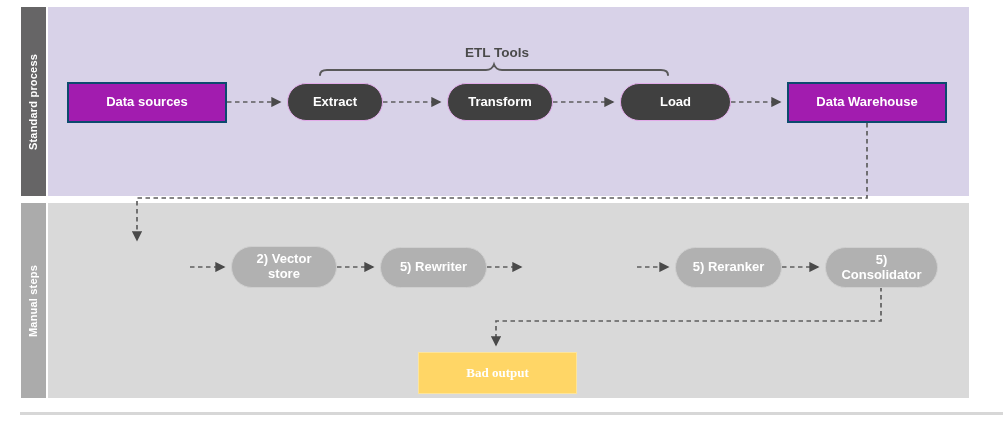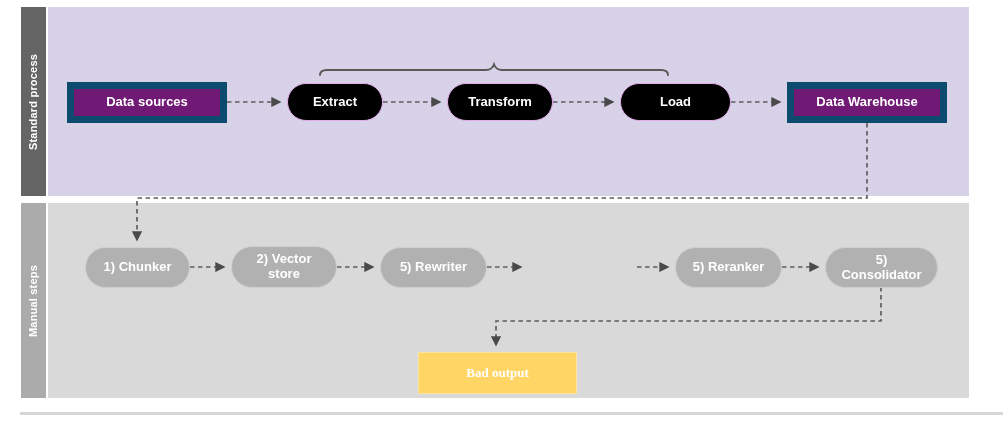--- a/index.html
+++ b/index.html
@@ -44,22 +44,22 @@
   .node {
     position: absolute;
     display: flex; align-items: center; justify-content: center;
     text-align: center;
     color: #ffffff;
     font-size: 13px;
     font-weight: bold;
     line-height: 1.15;
     box-sizing: border-box;
   }
-  .rect-node { background: #701a75; border: 7px solid #0c4a6e; }
-  .pill-pink { background: #000000; border: 1.5px solid #e2abe9; border-radius: 20px; }
+  .rect-node { background: #a21caf; border: 2px solid #0c4a6e; }
+  .pill-pink { background: #404040; border: 1.5px solid #e2abe9; border-radius: 20px; }
   .pill-gray { background: #b1b1b1; border: 1.5px solid #cfcfcf; border-radius: 21px; }
   .rect-yellow { background: #ffd666; border: 1.5px solid #fce49c; font-family: Liberation Serif, serif; }
   .group-label {
     position: absolute;
     left: 437px; top: 45px; width: 120px;
     text-align: center;
     color: #4a4a4a;
     font-size: 13.5px;
     font-weight: bold;
   }
@@ -97,28 +97,28 @@
     <path class="conn" marker-end="url(#arr)" d="M731,102 H780"></path>
     <path class="conn" marker-end="url(#arr)" d="M867,123 V198 H137 V240"></path>
     <path class="conn" marker-end="url(#arr)" d="M190,267 H224"></path>
     <path class="conn" marker-end="url(#arr)" d="M337,267 H373"></path>
     <path class="conn" marker-end="url(#arr)" d="M487,267 H521"></path>
     <path class="conn" marker-end="url(#arr)" d="M637,267 H668"></path>
     <path class="conn" marker-end="url(#arr)" d="M782,267 H818"></path>
     <path class="conn" marker-end="url(#arr)" d="M881,287 V321 H496 V345"></path>
   </svg>
 
+  <div class="group-label">ETL Tools</div>
 
   <div class="node rect-node" style="left:67px; top:82px; width:160px; height:41px;">Data sources</div>
   <div class="node pill-pink" style="left:287px; top:83px; width:96px; height:38px;">Extract</div>
   <div class="node pill-pink" style="left:447px; top:83px; width:106px; height:38px;">Transform</div>
   <div class="node rect-node" style="left:787px; top:82px; width:160px; height:41px;">Data Warehouse</div>
   <div class="node pill-pink" style="left:620px; top:83px; width:111px; height:38px;">Load</div>
 
-  <div class="node pill-gray" style="left:85px; top:247px; width:105px; height:41px;">1) Chunker</div>
   <div class="node pill-gray" style="left:231px; top:246px; width:106px; height:42px; padding:0 18px;">2) Vector store</div>
   <div class="node pill-gray" style="left:380px; top:247px; width:107px; height:41px;">5) Rewriter</div>
   <div class="node pill-gray" style="left:675px; top:247px; width:107px; height:41px;">5) Reranker</div>
   <div class="node pill-gray" style="left:825px; top:247px; width:113px; height:41px; padding:0 14px;">5) Consolidator</div>
 
   <div class="node rect-yellow" style="left:418px; top:352px; width:159px; height:42px;">Bad output</div>
 
   <div class="bottom-divider"></div>
 
 </div>

